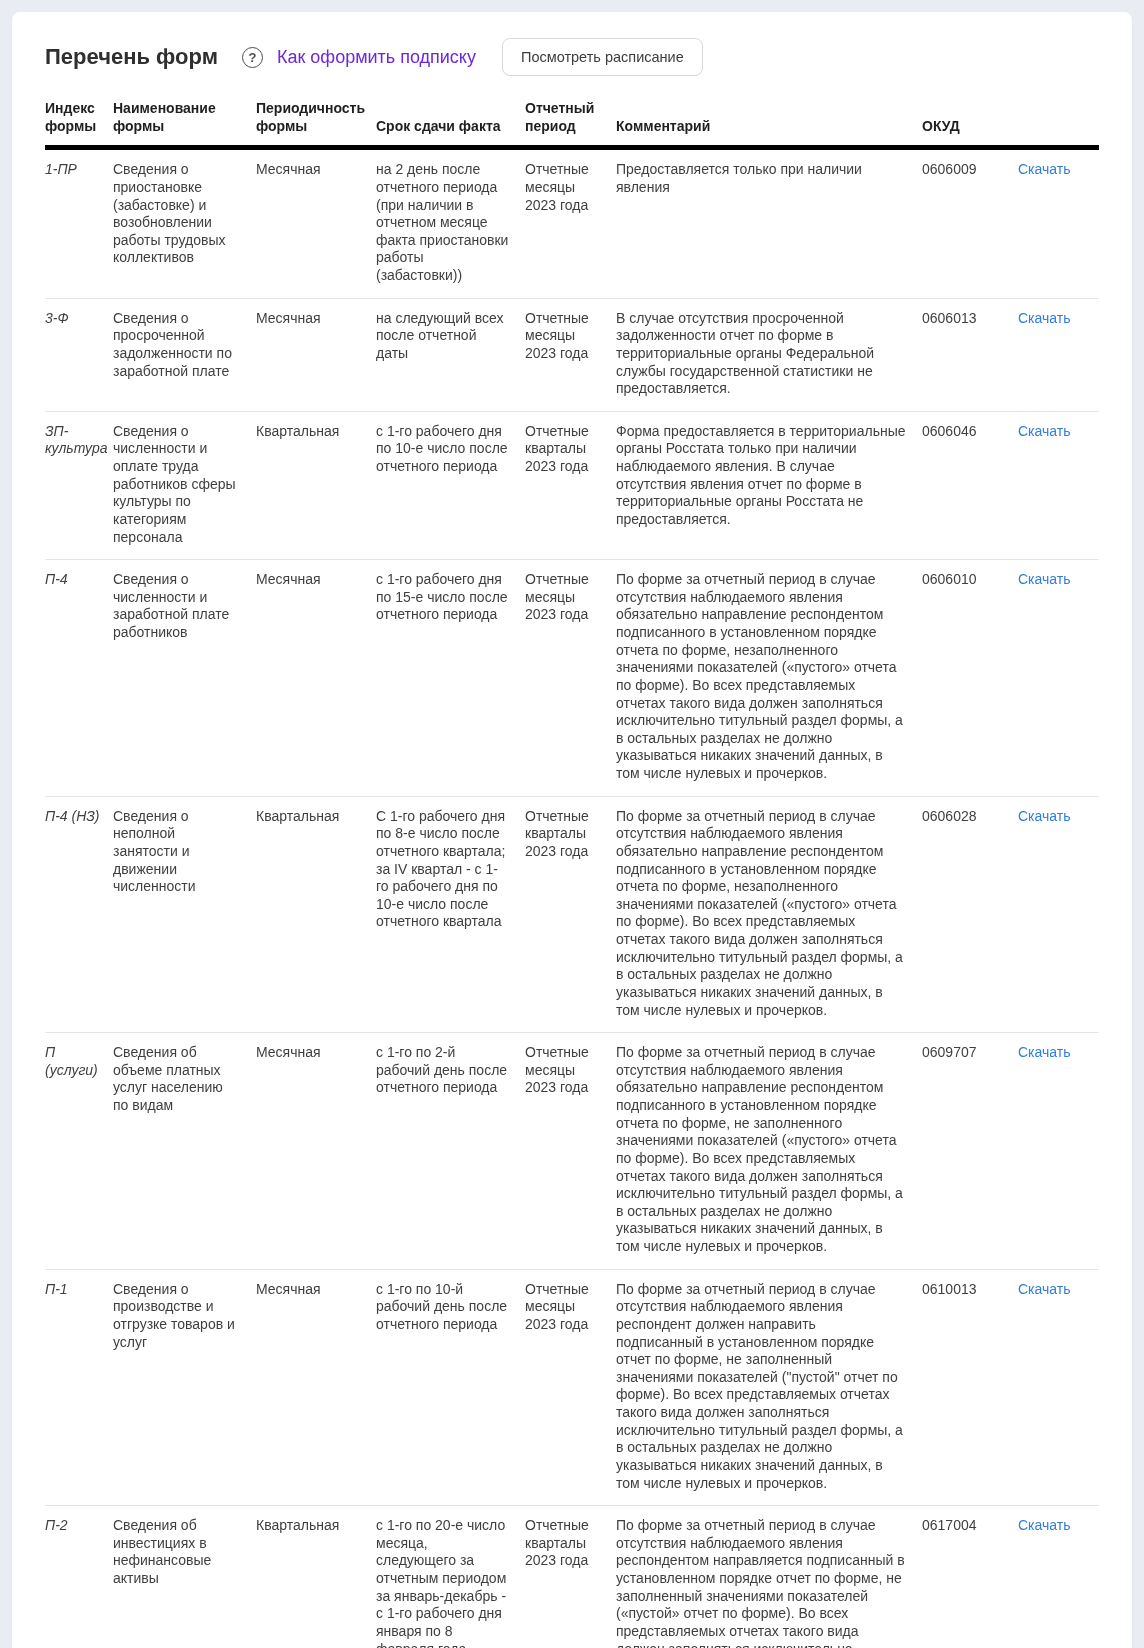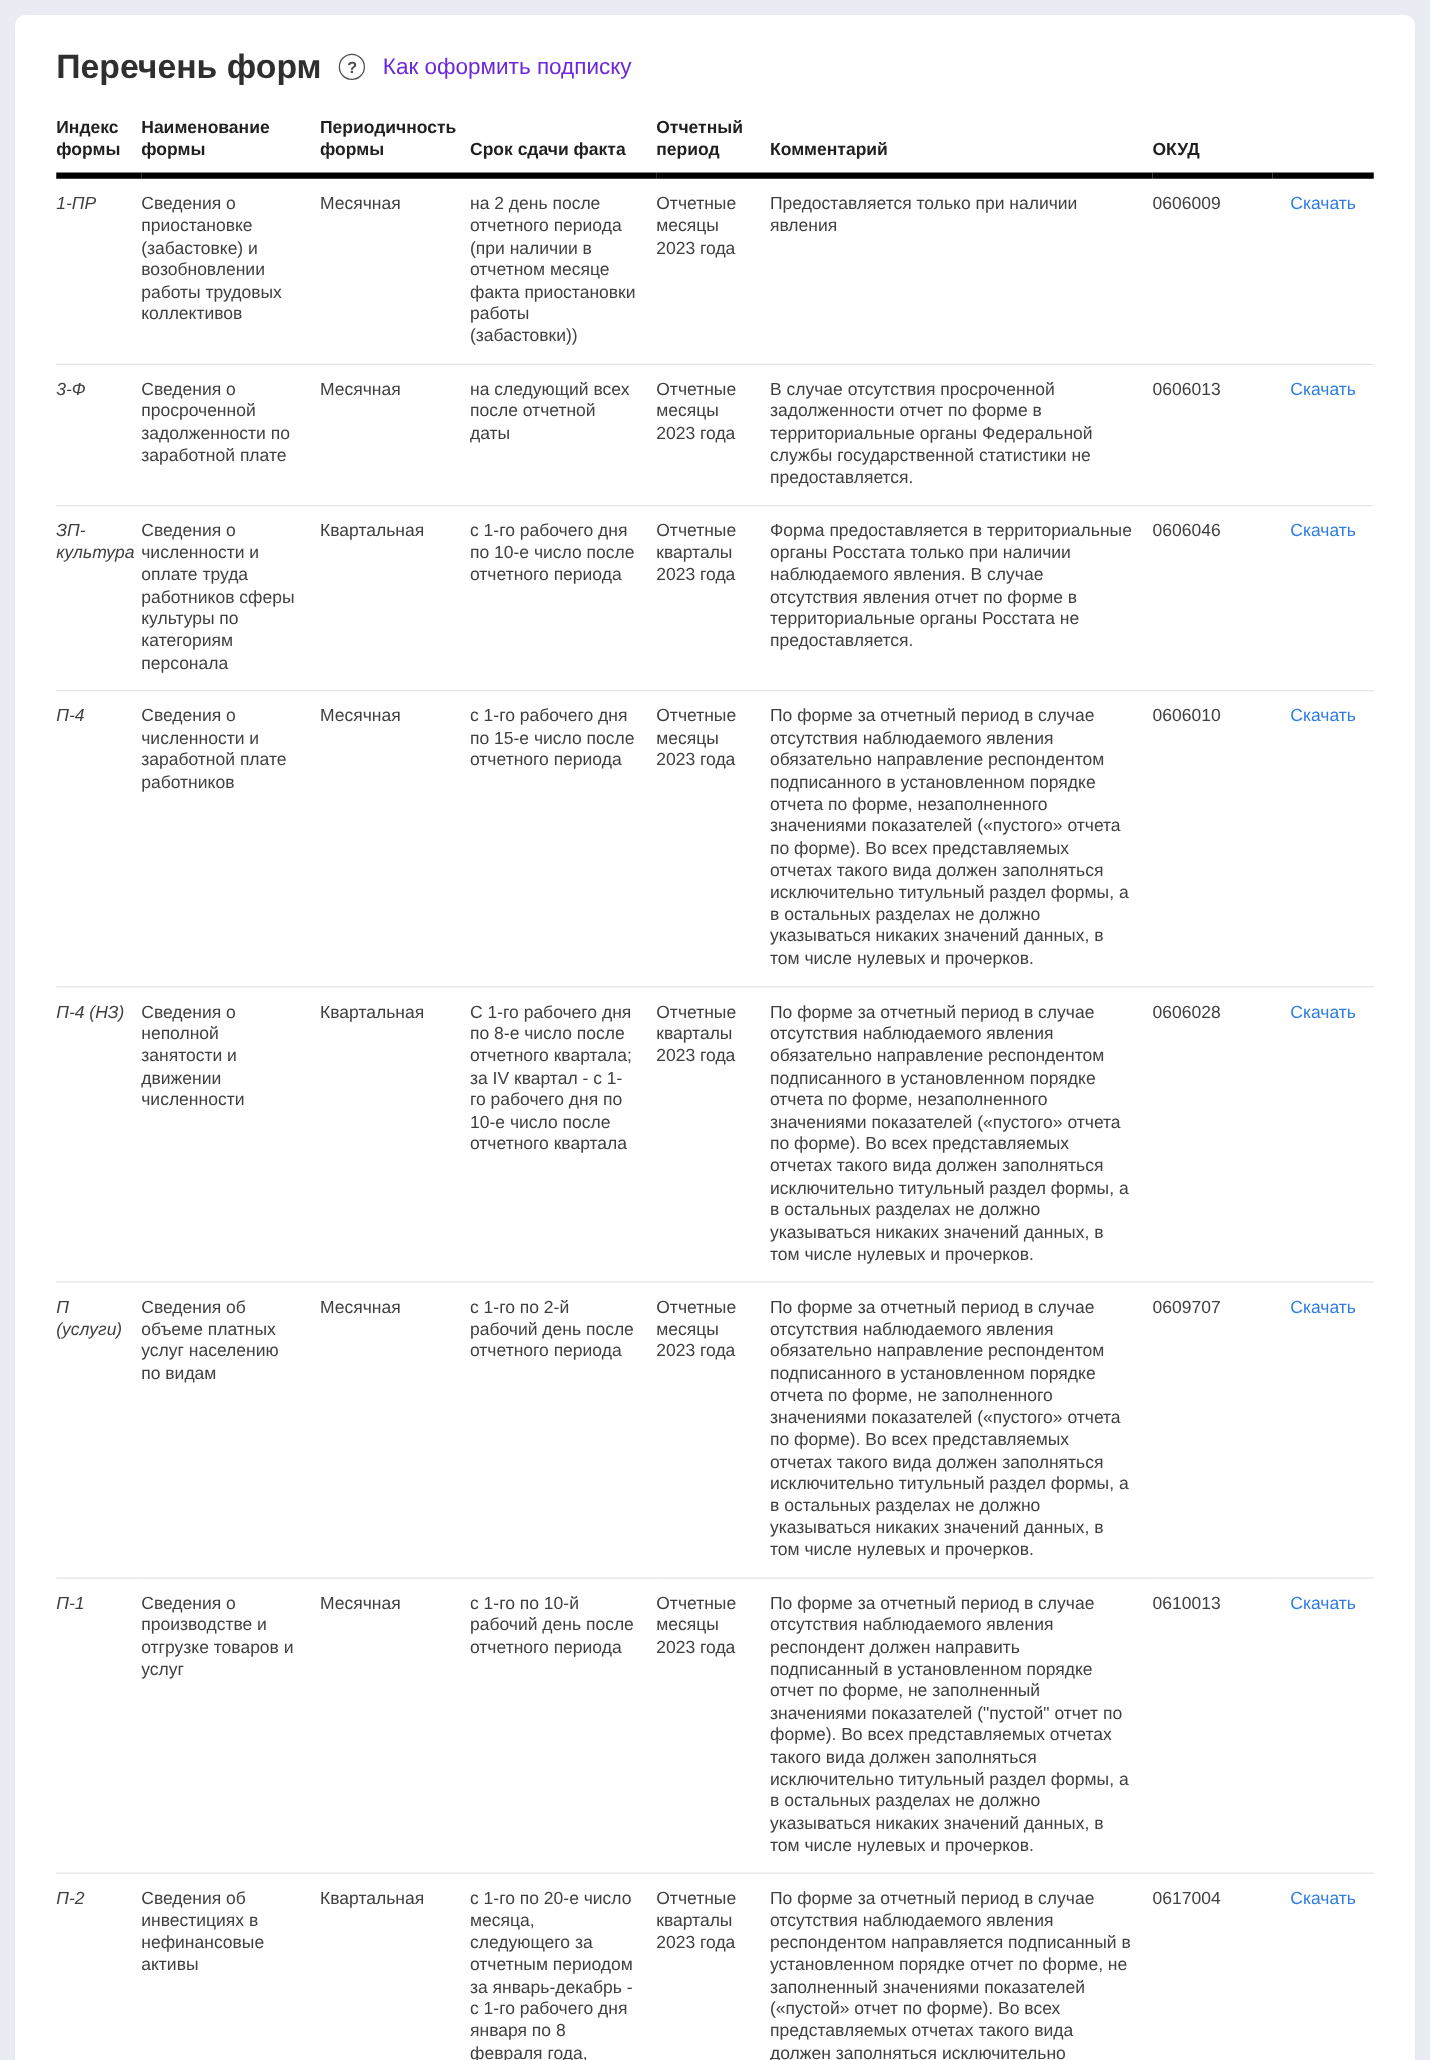--- a/index.html
+++ b/index.html
@@ -20,24 +20,24 @@
     box-sizing: border-box;
   }
 
   
   .topbar {
     display: flex;
     align-items: center;
     gap: 14px;
   }
   .page-title {
-    font-size: 27px;
+    font-size: 22px;
     font-weight: bold;
     color: #2f2f2f;
-    margin: 0 0 0 0;
+    margin: 0 10px 0 0;
   }
   .help-icon {
     width: 21px;
     height: 21px;
     border: 1.6px solid #4d4d4d;
     border-radius: 50%;
     display: inline-flex;
     align-items: center;
     justify-content: center;
     font-size: 13px;
@@ -93,37 +93,38 @@
   }
   table.forms th.cell-index { padding-right: 8px; }
 
   table.forms td {
     vertical-align: top;
     padding: 11px 16px 13px 0;
     border-bottom: 1px solid #e4e4e4;
   }
   table.forms tr:last-child td { border-bottom: none; }
   table.forms td.cell-index { padding-right: 8px; font-style: italic; }
-  table.forms td.cell-download { padding-right: 0; text-align: center; }
+  table.forms td.cell-download { padding-right: 0; }
 
   a.download-link {
     color: #2e7de0;
     text-decoration: none;
     cursor: pointer;
   }
 </style>
 </head>
 <body>
 
 <div class="card">
 
   <div class="topbar">
     <h1 class="page-title">Перечень форм</h1>
     <span class="help-icon">?</span>
     <a class="help-link">Как оформить подписку</a>
+    <button class="schedule-btn">Посмотреть расписание</button>
   </div>
 
   <table class="forms">
     <colgroup>
       <col class="c1">
         <col class="c2">
         <col class="c3">
         <col class="c4">
       <col class="c5">
         <col class="c6">

